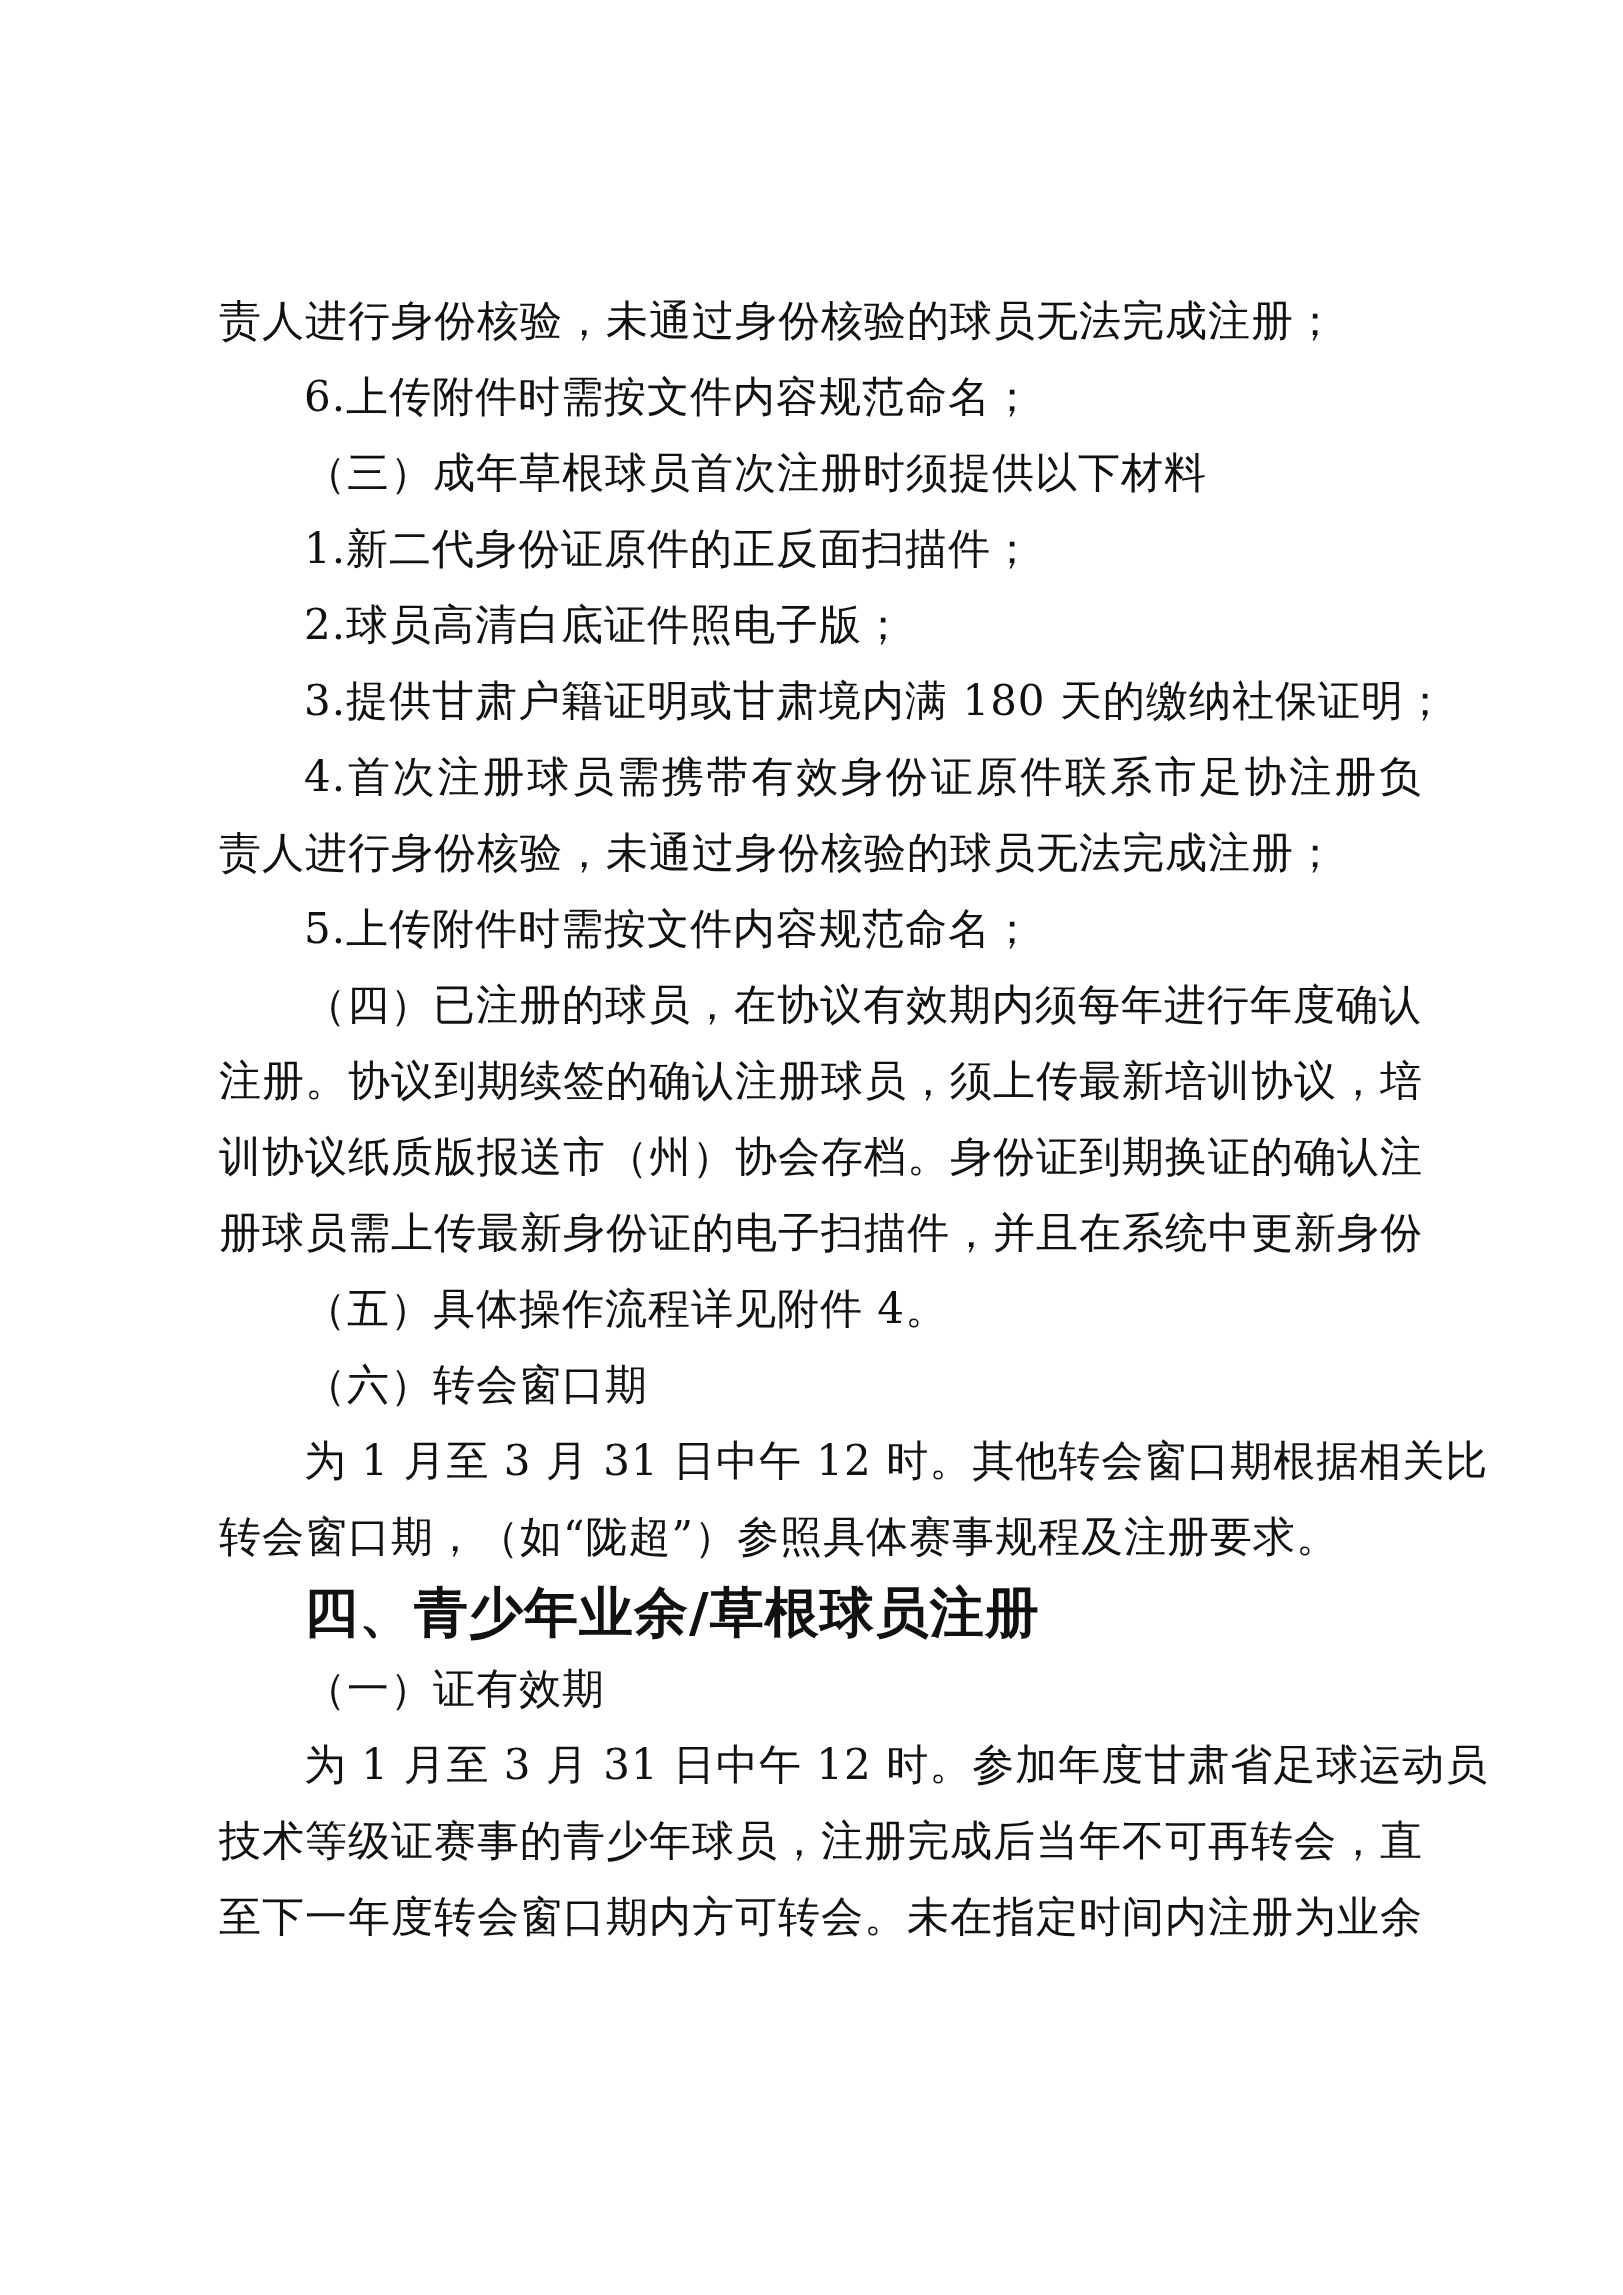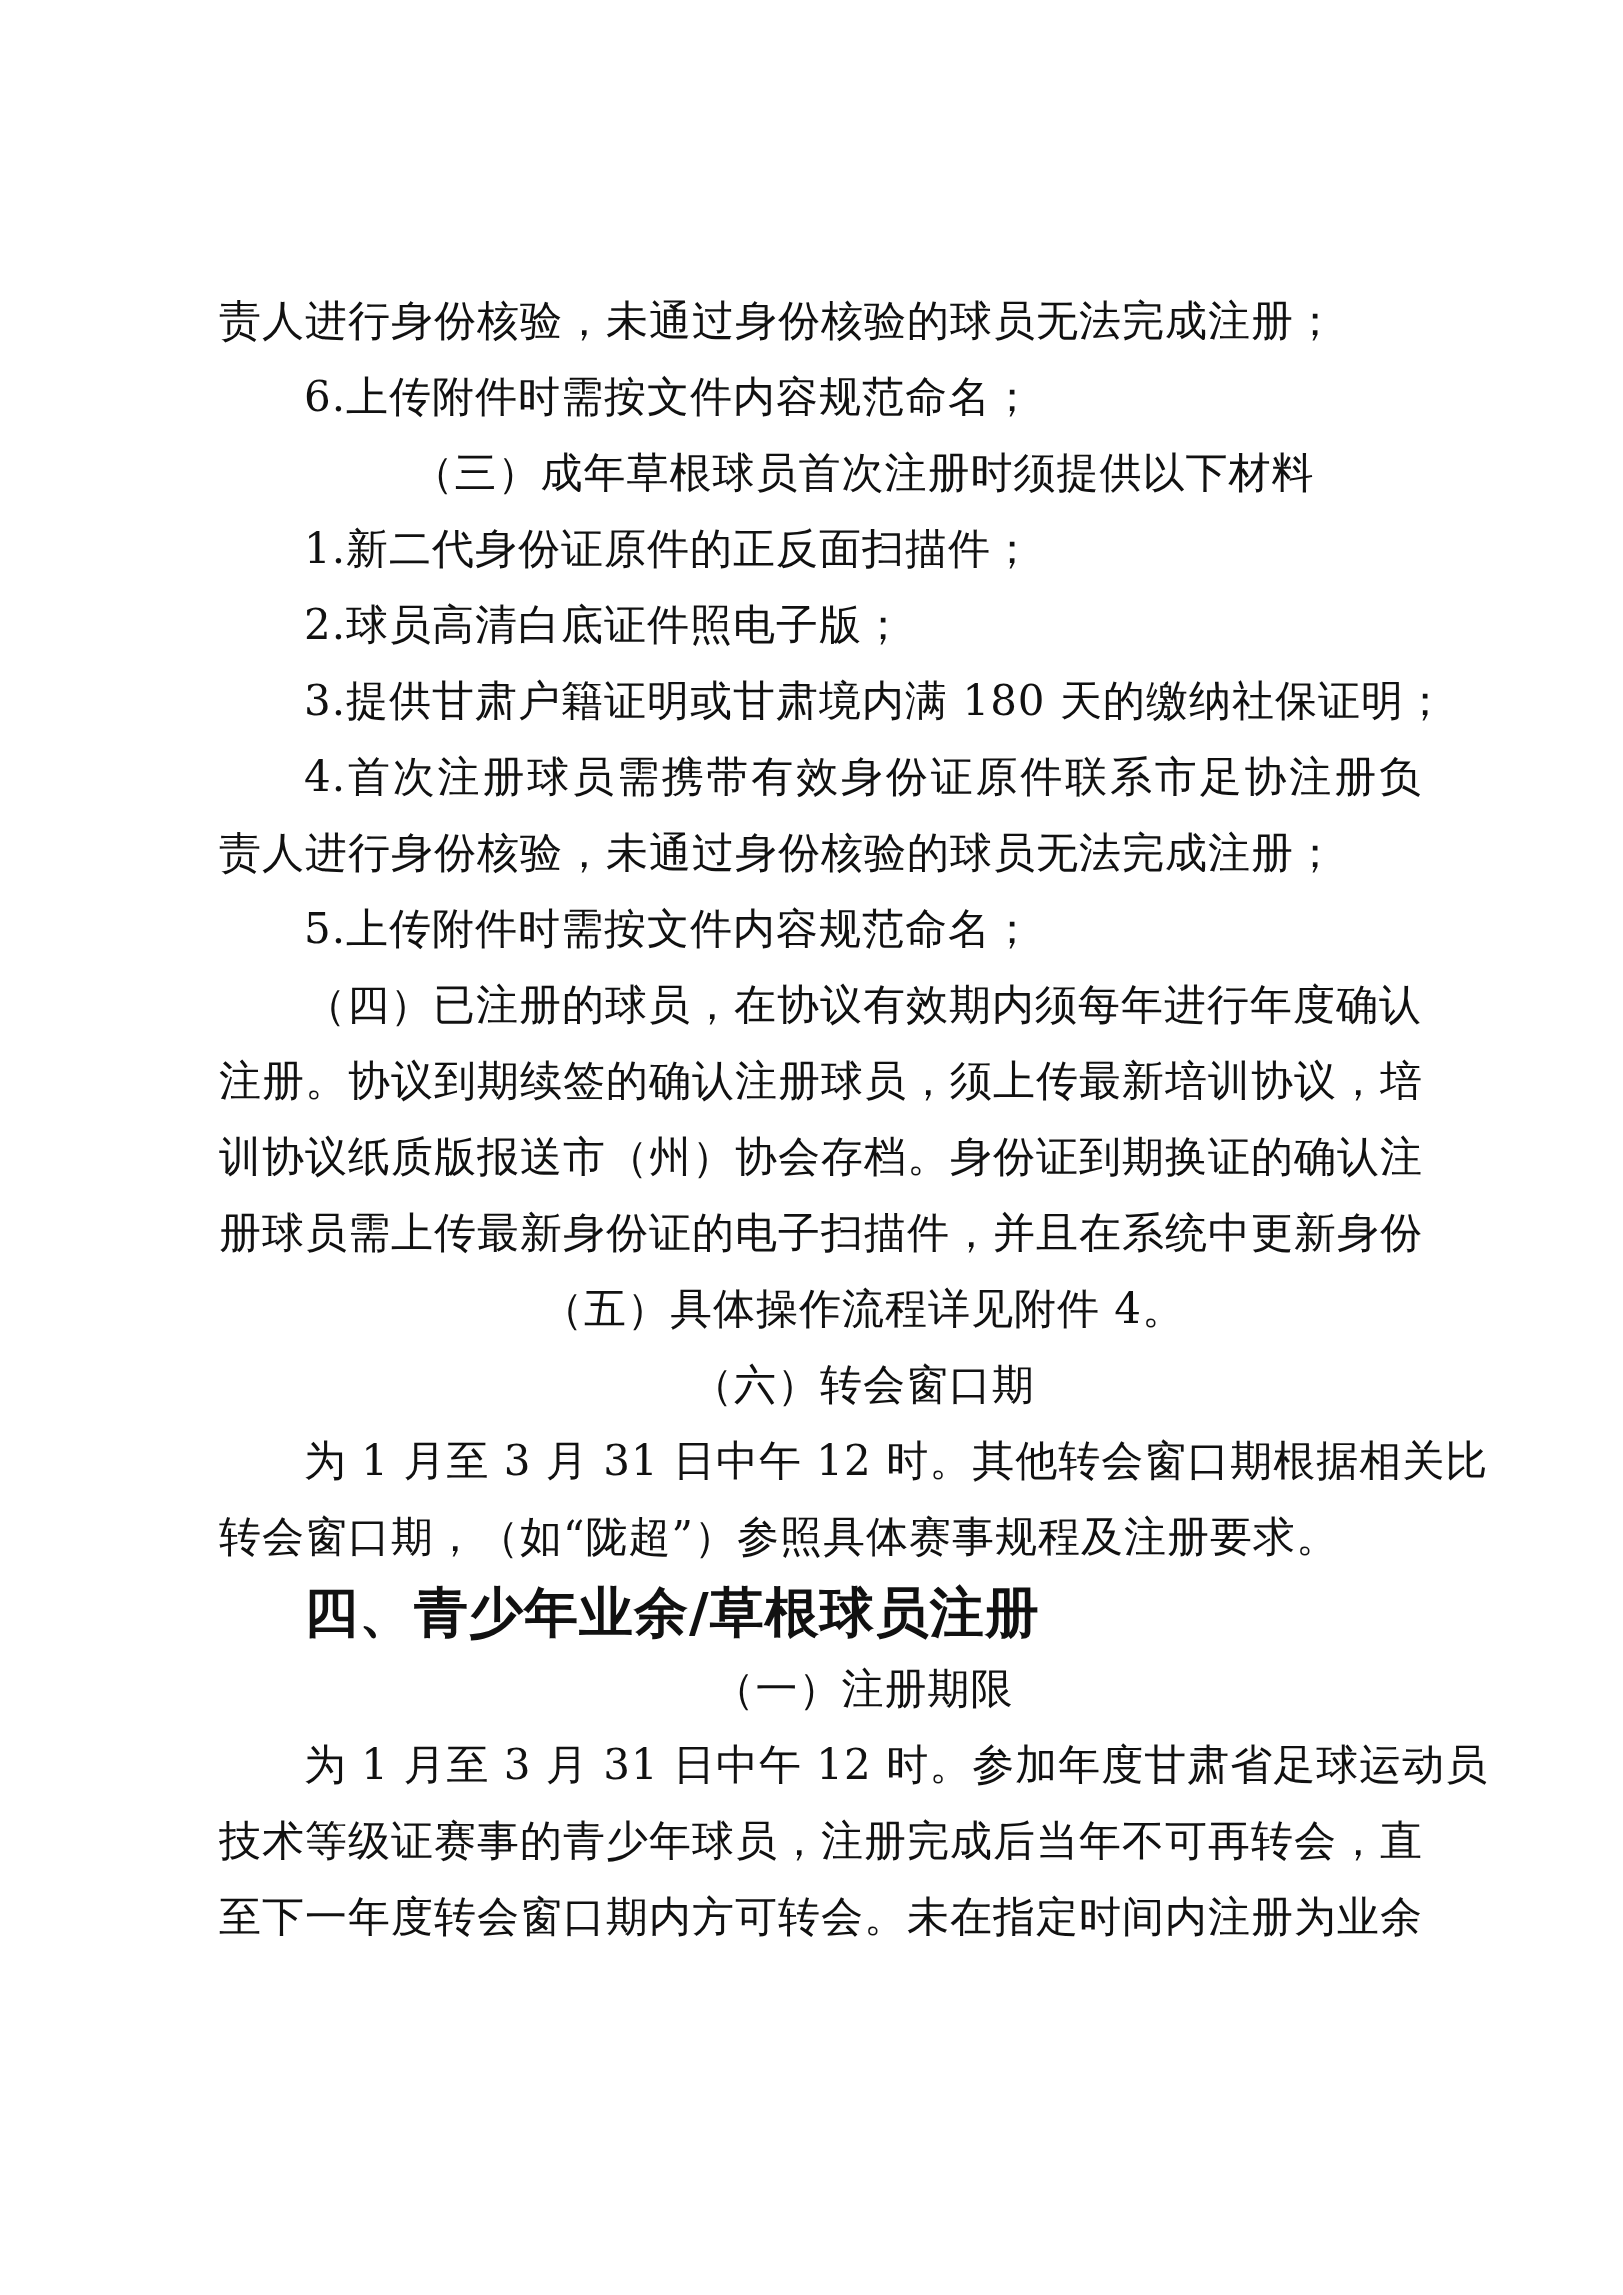--- a/index.html
+++ b/index.html
@@ -30,21 +30,20 @@
     }
     .just {
       text-align: justify;
       text-align-last: justify;
     }
     .indent {
       padding-left: 85px;
     }
     .indent-paren {
       padding-left: 85px;
-      text-align: center;
     }
     .heading {
       font-family: "DejaVu Sans", "Liberation Sans", sans-serif;
       font-weight: bold;
       font-size: 54px;
     }
   </style>
 </head>
 <body>
 
@@ -60,18 +59,18 @@
   <div class="line indent">5.上传附件时需按文件内容规范命名；</div>
   <div class="line indent-paren just">（四）已注册的球员，在协议有效期内须每年进行年度确认</div>
   <div class="line just">注册。协议到期续签的确认注册球员，须上传最新培训协议，培</div>
   <div class="line just">训协议纸质版报送市（州）协会存档。身份证到期换证的确认注</div>
   <div class="line just">册球员需上传最新身份证的电子扫描件，并且在系统中更新身份</div>
   <div class="line indent-paren">（五）具体操作流程详见附件 4。</div>
   <div class="line indent-paren">（六）转会窗口期</div>
   <div class="line indent just">为 1 月至 3 月 31 日中午 12 时。其他转会窗口期根据相关比</div>
   <div class="line">转会窗口期，（如“陇超”）参照具体赛事规程及注册要求。</div>
   <div class="line indent heading">四、青少年业余/草根球员注册</div>
-  <div class="line indent-paren">（一）注册期限</div>
+  <div class="line indent-paren">（一）证有效期</div>
   <div class="line indent just">为 1 月至 3 月 31 日中午 12 时。参加年度甘肃省足球运动员</div>
   <div class="line just">技术等级证赛事的青少年球员，注册完成后当年不可再转会，直</div>
   <div class="line just">至下一年度转会窗口期内方可转会。未在指定时间内注册为业余</div>
 </div>
 
 
 </body></html>

